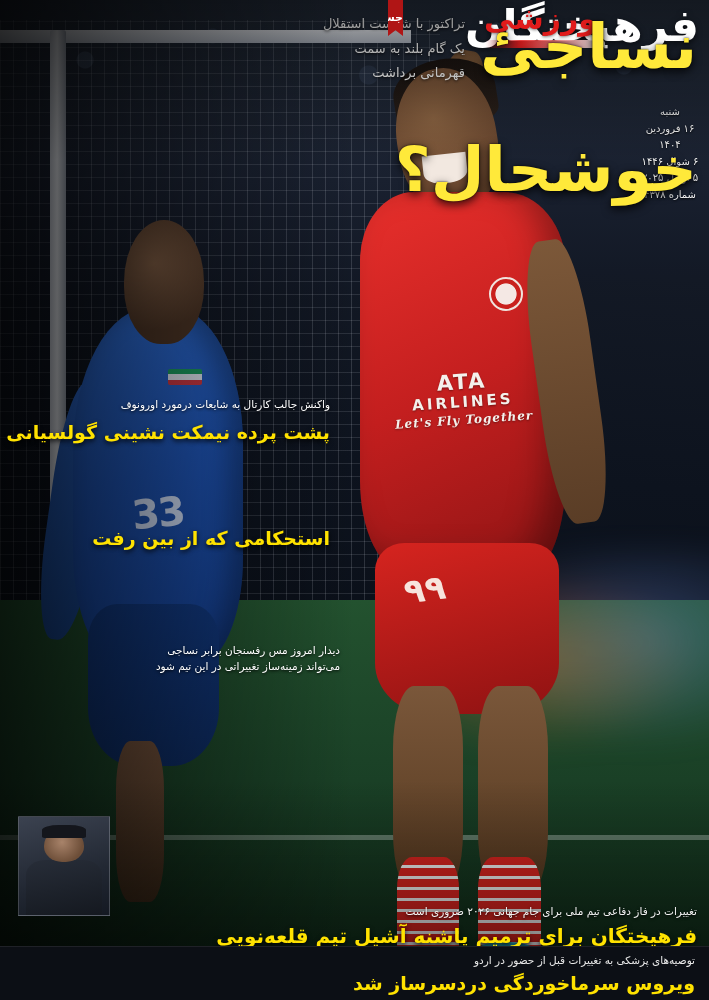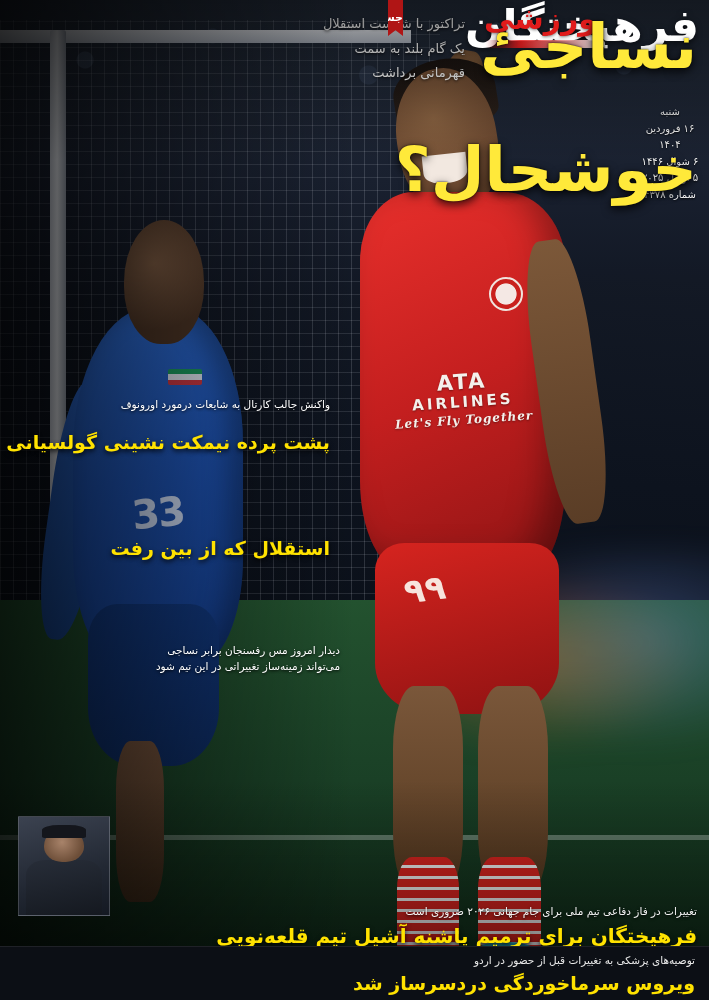--- a/index.html
+++ b/index.html
@@ -248,21 +248,21 @@
   .teaser {
     position: absolute; left: 0; width: 330px; z-index: 11;
     text-align: right; direction: rtl;
   }
   .teaser .kick {
     color: #ffffff; font: 400 10.5px/1.55 "DejaVu Sans", sans-serif;
     text-shadow: 0 1px 3px rgba(0,0,0,.9); padding-left: 21px;
   }
   .teaser .title {
     color: #ffe200; font: 700 19px/1.35 "DejaVu Sans", sans-serif;
-    text-shadow: 0 2px 5px rgba(0,0,0,.9); margin-top: 18px;
+    text-shadow: 0 2px 5px rgba(0,0,0,.9); margin-top: 8px;
   }
   .teaser.t1 { top: 396px; }
   .teaser.t2 { top: 518px; }
   .teaser.t3 { top: 642px; width: 340px; }
   .teaser.t3 .title { font-size: 17.5px; line-height: 1.45; }
 
   
   .coach-photo {
     position: absolute; left: 18px; bottom: 84px; width: 92px; height: 100px;
     background: linear-gradient(165deg, #3b4250 0%, #222833 60%, #141922 100%);
@@ -394,21 +394,21 @@
     <div class="hl-1">نساجیٔ</div>
     <div class="hl-2">خوشحال؟</div>
   </div>
 
   <div class="teaser t1">
     <div class="kick">واکنش جالب کارتال به شایعات درمورد اورونوف</div>
     <div class="title">پشت پرده نیمکت نشینی گولسیانی</div>
   </div>
 
   <div class="teaser t2">
-    <div class="title">استقلال که از بین رفت</div>
+    <div class="title">استحکامی که از بین رفت</div>
   </div>
 
   <div class="teaser t3">
     <div class="kick" style="white-space:pre-line">دیدار امروز مس رفسنجان برابر نساجی
 می‌تواند زمینه‌ساز تغییراتی در این تیم شود</div>
   </div>
 
   <div class="coach-photo">
     <div class="coach-body"></div>
     <div class="coach-head"></div>

